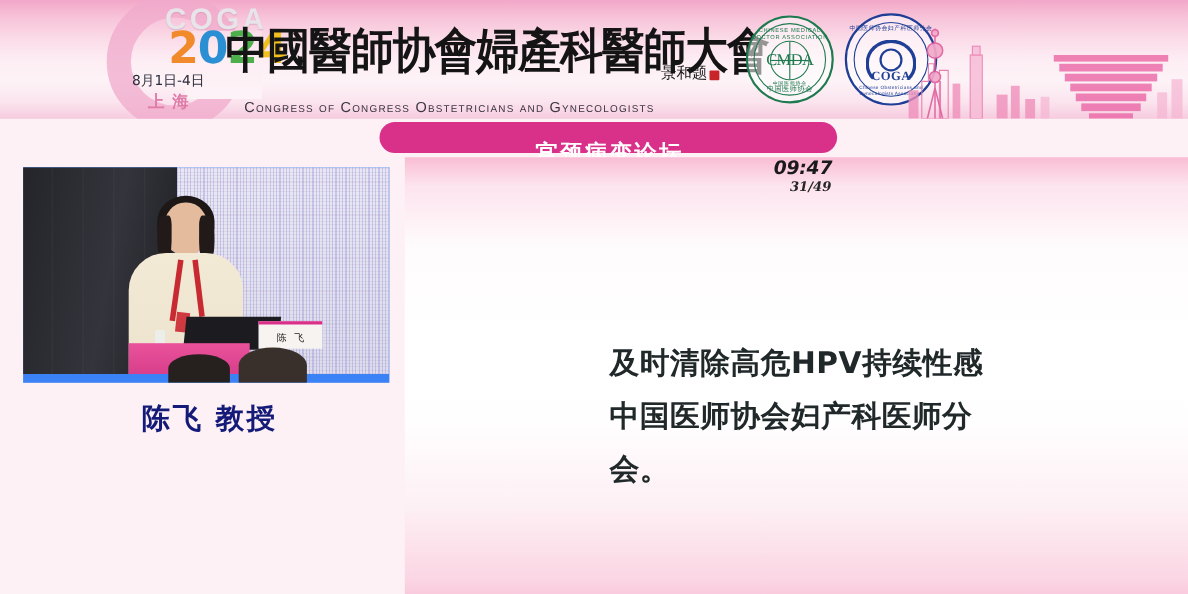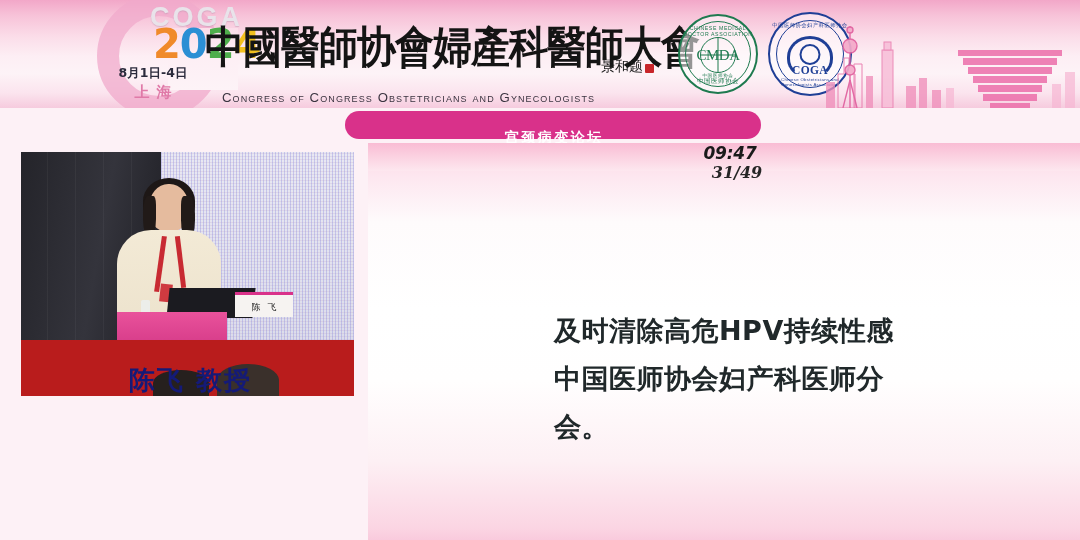--- a/index.html
+++ b/index.html
@@ -80,21 +80,21 @@
     line-height: 1;
     margin-left: 43px;
   }
   .year-digits span:nth-child(1) { color: #f08a2a; }
   .year-digits span:nth-child(2) { color: #2b8fd4; }
   .year-digits span:nth-child(3) { color: #4fae4c; }
   .year-digits span:nth-child(4) { color: #f2c01e; }
   .year-dates {
     margin-top: 1px;
     font-size: 12.5px;
-    font-weight: bold;
+    font-weight: normal;
     color: #2b2b3c;
     letter-spacing: 0px;
     font-family: "DejaVu Sans", sans-serif;
   }
   .year-city {
     margin-top: 1px;
     font-size: 15px;
     color: #e07aa8;
     font-weight: bold;
     letter-spacing: 7px;
@@ -280,41 +280,41 @@
     left: 345px; top: 111px;
     width: 416px; height: 28px;
     border-radius: 14px;
     background: #d9318a;
     display: flex;
     align-items: center;
     justify-content: center;
   }
   .forum-pill-label {
     color: #ffffff;
-    font-size: 14px;
+    font-size: 20px;
     font-weight: bold;
     letter-spacing: 2.5px;
     text-indent: 2.5px;
     font-family: "DejaVu Sans", sans-serif;
     margin-top: 26px;
   }
 
   
   .left-panel {
     position: absolute;
     left: 0; top: 143px;
     width: 368px; height: 397px;
     background: #fdf1f6;
   }
   .video {
     position: absolute;
     left: 21px; top: 9px;
-    width: 333px; height: 244px;
+    width: 333px; height: 196px;
     overflow: hidden;
-    background: #b91c1c;
+    background: #3b82f6;
   }
   .v-wall {
     position: absolute; left: 0; top: 0;
     width: 140px; height: 188px;
     background: linear-gradient(100deg,#24242a 0%,#34343c 55%,#1e1e24 100%);
   }
   .v-wall-line {
     position: absolute; top: 0; bottom: 0;
     width: 1px; background: rgba(255,255,255,.045);
   }
@@ -469,21 +469,21 @@
     margin-left: 12px;
     font-size: 17px;
     font-weight: bold;
     font-style: italic;
     color: #1a1a1a;
     font-family: "DejaVu Sans", sans-serif;
     letter-spacing: -.2px;
   }
   .slide-counter {
     margin-left: 26px;
-    font-size: 16px;
+    font-size: 12px;
     font-style: italic;
     font-weight: bold;
     color: #262626;
     font-family: "DejaVu Serif", serif;
   }
   .slide-body {
     position: absolute;
     left: 0; right: 0; top: 28px; bottom: 0;
   }
   .slide-text {

